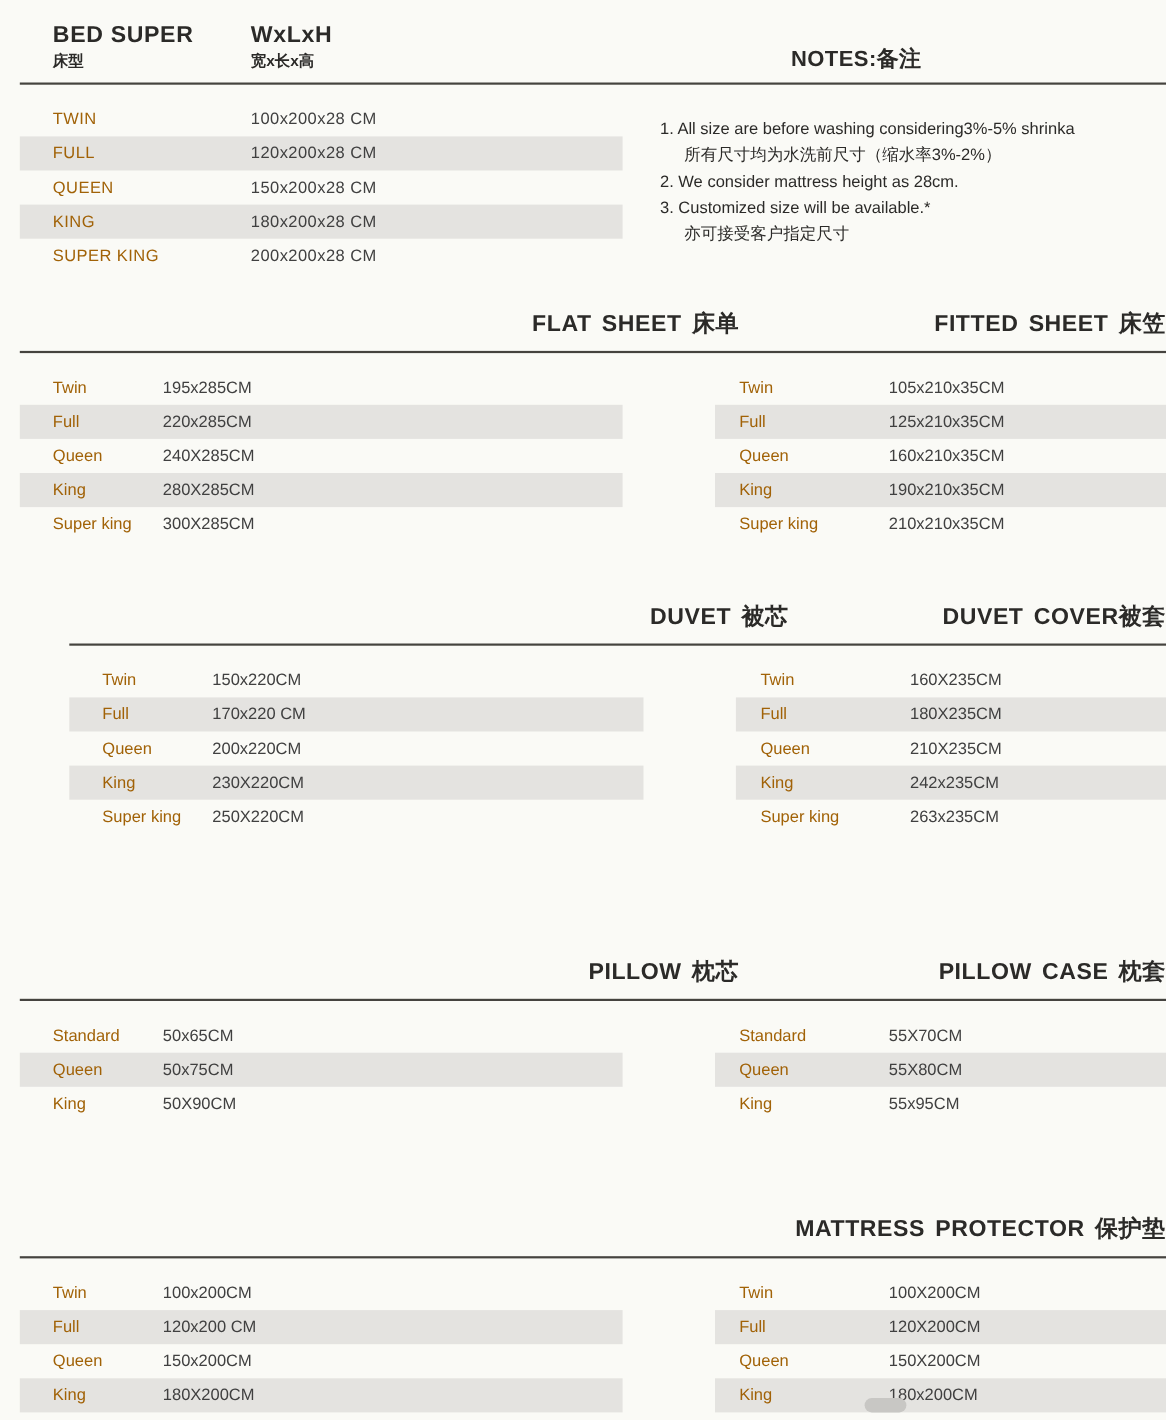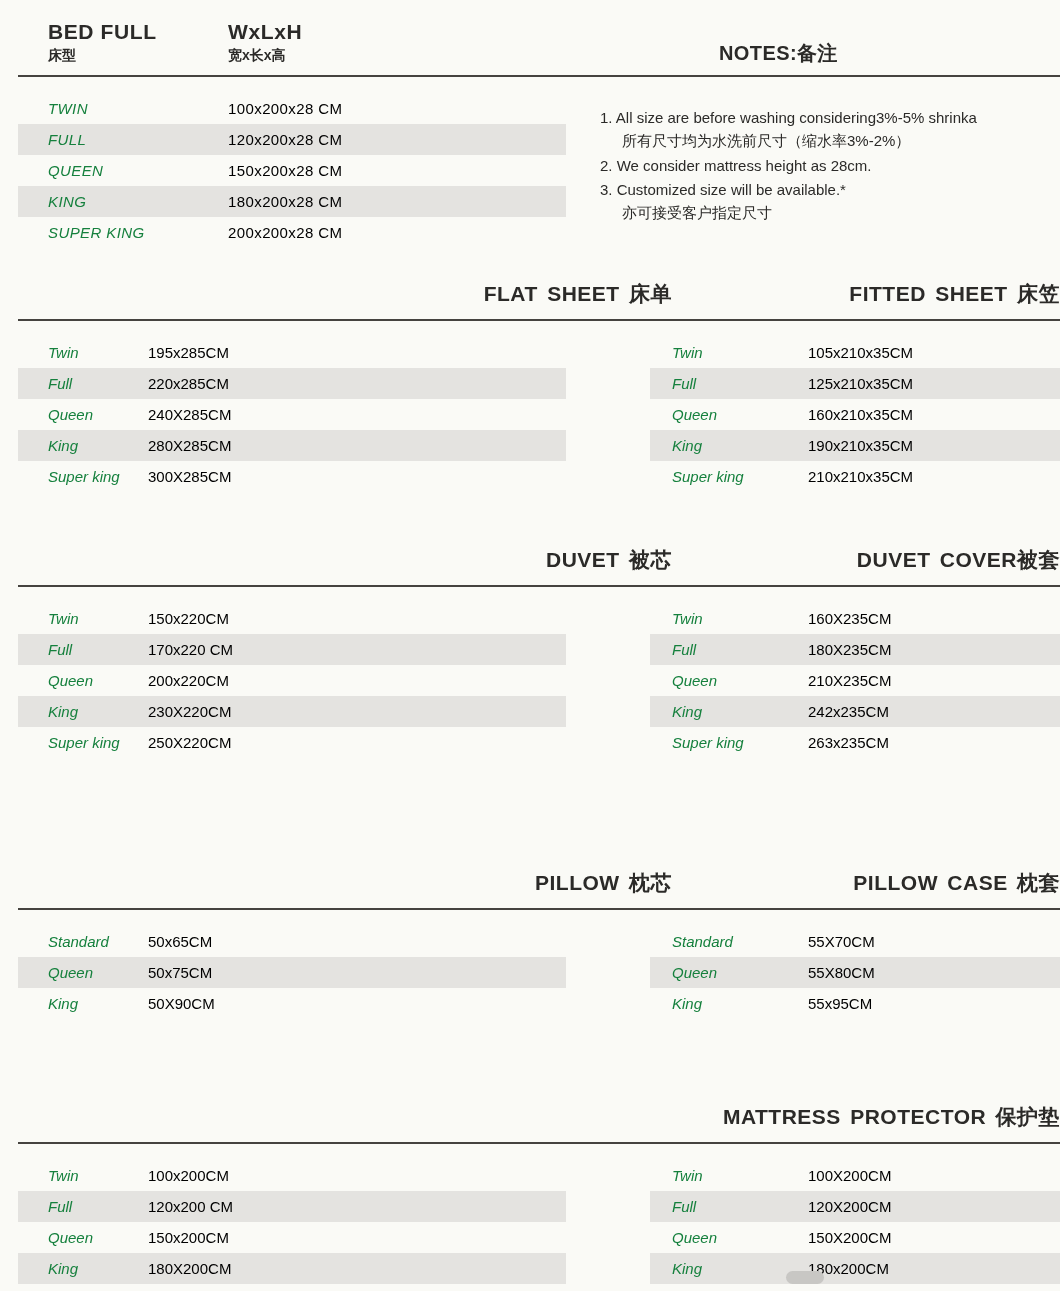--- a/index.html
+++ b/index.html
@@ -26,22 +26,22 @@
   }
   
   .top-header { position: relative; display: flex; align-items: flex-start; padding: 20px 0 10px 48px; }
   .hcol1 { width: 180px; }
   .h-en { font-size: 21px; font-weight: 700; letter-spacing: .6px; }
   .h-zh { font-size: 14px; font-weight: 700; margin-top: 3px; }
   .notes-title { position: absolute; left: 719px; top: 40px; font-size: 20px; font-weight: 700; letter-spacing: .4px; }
   
   .row { display: flex; align-items: center; height: 31px; font-size: 15px; }
   .row:nth-child(even) { background: #e4e3e0; }
-  .lbl { color: #15803d; font-style: italic; }
-  .val { color: #000000; }
+  .lbl { color: #a16207; }
+  .val { color: #404040; }
   
   .top-body { display: flex; margin-top: 16px; }
   .bed-rows { margin-left: 18px; width: 548px; }
   .bed-rows .row { padding-left: 30px; letter-spacing: .4px; }
   .bed-rows .lbl { width: 180px; }
   .notes { margin-left: 34px; width: 460px; padding-top: 14px; font-size: 15px; line-height: 21px; overflow: hidden; }
   .note { margin-bottom: 3px; }
   .note-en { white-space: nowrap; }
   .note-zh { margin-left: 22px; margin-top: 2px; margin-bottom: 4px; }
   
@@ -51,36 +51,36 @@
   .pair-titles .right { flex: 1; }
   .pair .rule { margin-top: 11px; }
   .pair-body { display: flex; margin-top: 16px; }
   .col-left { margin-left: 18px; width: 548px; }
   .col-left .row { padding-left: 30px; }
   .col-left .lbl { width: 100px; }
   .col-right { margin-left: 84px; width: 410px; }
   .col-right .row { padding-left: 22px; }
   .col-right .lbl { width: 136px; }
   .pair1 { margin-top: 32px; }
-  .pair2 { margin-top: 54px; }
+  .pair2 { margin-top: 54px; padding-left: 45px; }
   .pair3 { margin-top: 111px; }
   .pair4 { margin-top: 84px; }
   .artifact {
     position: absolute; left: 786px; top: 1271px;
     width: 38px; height: 13px; border-radius: 7px; background: #c8c7c4;
   }
 </style>
 </head>
 <body>
 
 <div class="page">
 
   <div class="top-header">
     <div class="hcol hcol1">
-      <div class="h-en">BED FULL</div>
+      <div class="h-en">BED SUPER</div>
       <div class="h-zh">床型</div>
     </div>
     <div class="hcol hcol2">
       <div class="h-en">WxLxH</div>
       <div class="h-zh">宽x长x高</div>
     </div>
     <div class="notes-title">NOTES:备注</div>
   </div>
 
   <hr class="rule">

